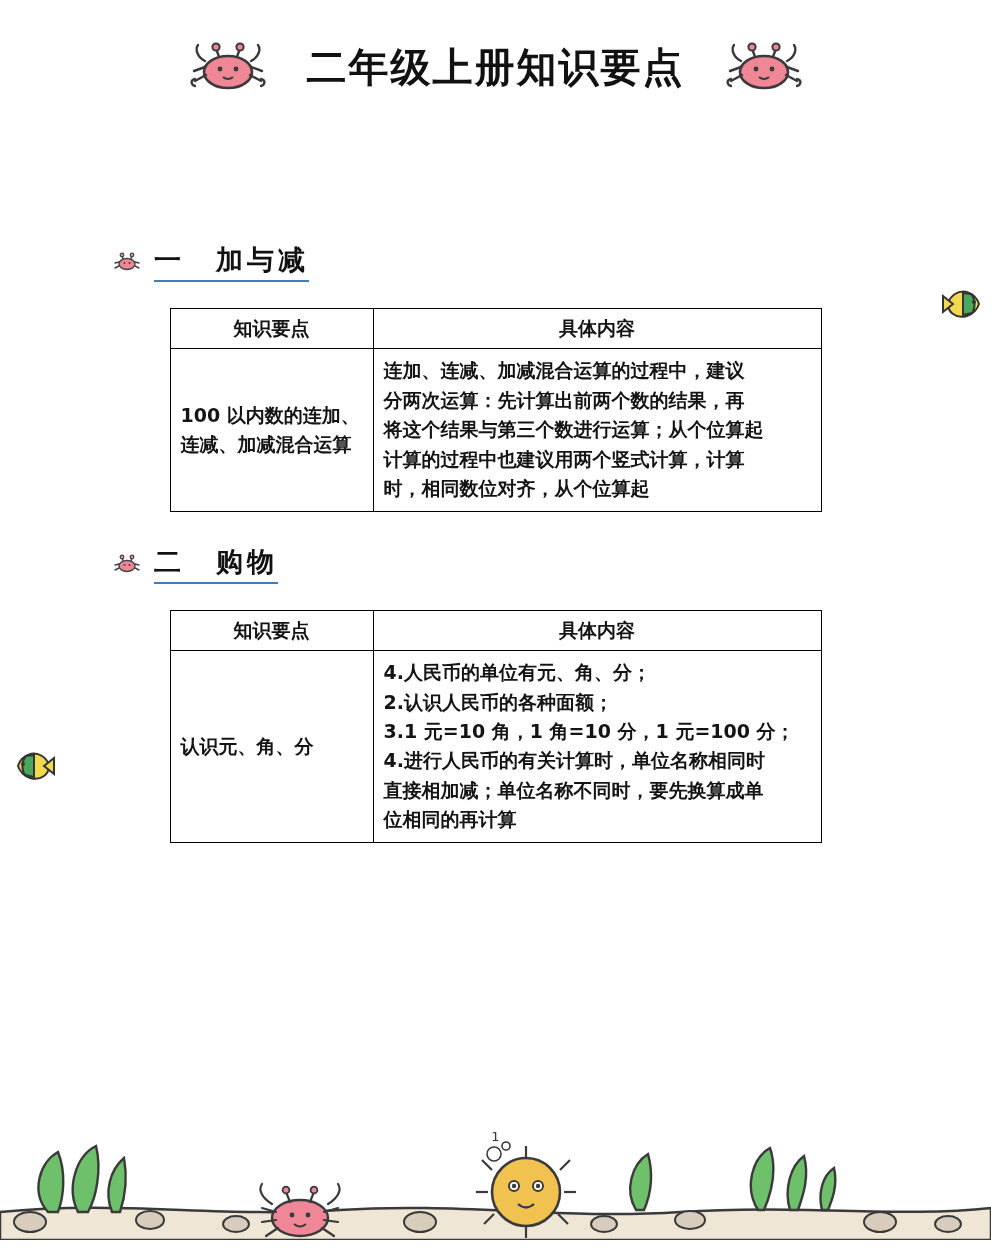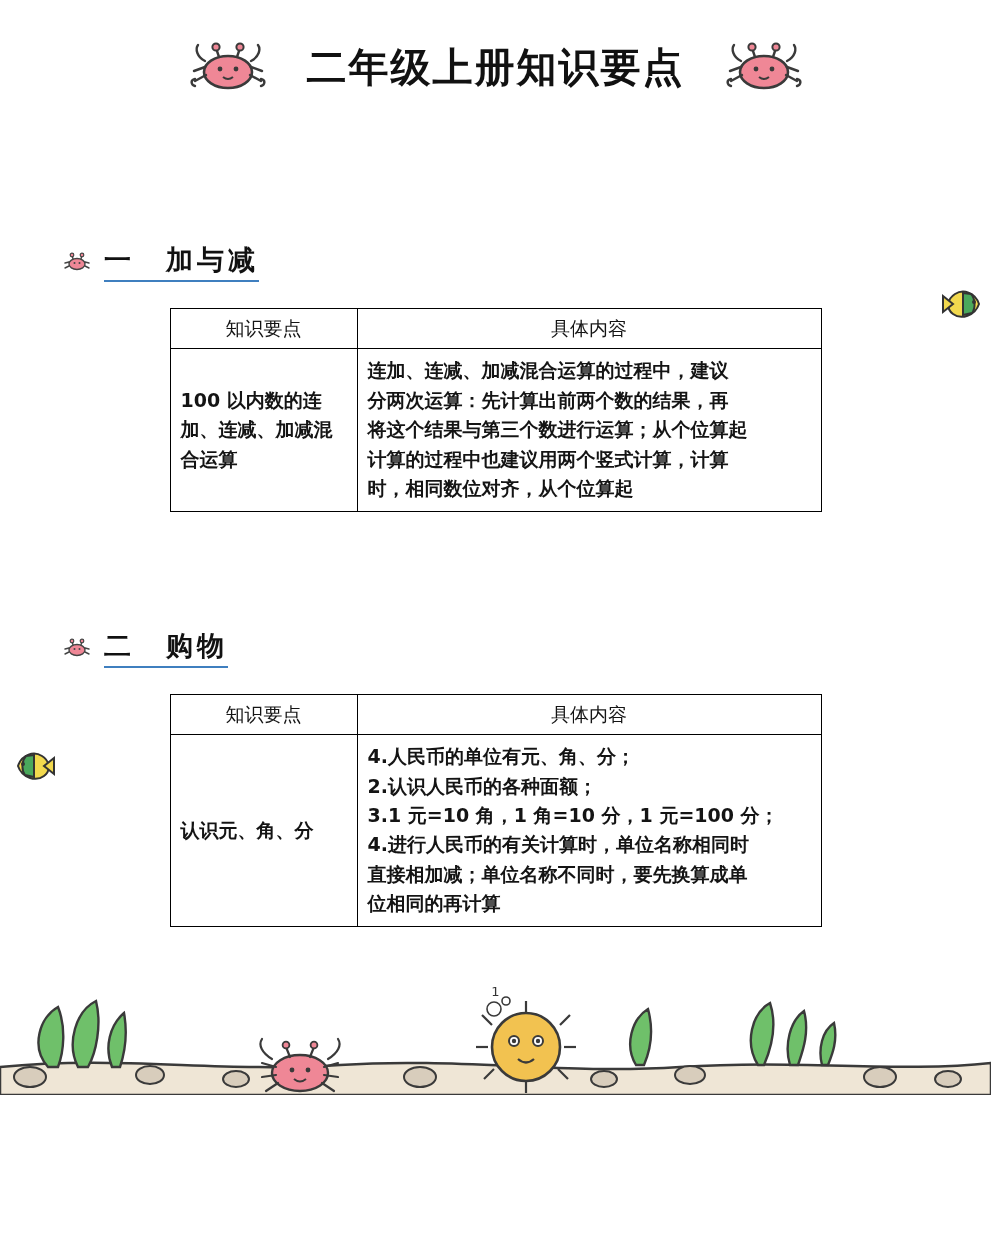--- a/index.html
+++ b/index.html
@@ -12,21 +12,21 @@
     background: #ffffff;
     font-family: "Liberation Serif", "DejaVu Serif", serif;
     color: #1a1a1a;
     position: relative;
     overflow: hidden;
   }
 
   .page {
     position: relative;
     width: 991px;
-    height: 1095px;
+    height: 1240px;
     box-sizing: border-box;
   }
 
   
   .title-row {
     display: flex;
     align-items: center;
     justify-content: center;
     gap: 40px;
     padding-top: 24px;
@@ -54,21 +54,21 @@
   }
 
   
   .section {
     margin-top: 10px;
   }
   .section-head {
     display: flex;
     align-items: center;
     gap: 14px;
-    padding-left: 64px;
+    padding-left: 114px;
     margin-bottom: 26px;
   }
   .section-heading {
     font-family: "DejaVu Sans", sans-serif;
     font-size: 27px;
     font-weight: 700;
     color: #111;
     border-bottom: 2px solid #3f7fbf;
     padding-bottom: 2px;
     letter-spacing: 4px;
@@ -87,36 +87,36 @@
     padding: 7px 10px;
     font-size: 19px;
     font-family: "DejaVu Sans", sans-serif;
     font-weight: 700;
     vertical-align: middle;
     line-height: 1.55;
     color: #141414;
   }
   table.kb th {
     text-align: center;
-    font-weight: 400;
-    padding: 5px 0;
+    font-weight: 700;
+    padding: 5px 8px;
   }
   .col-topic {
     width: 186px;
     text-align: left;
   }
   .col-content {
     text-align: left;
   }
   .cell-lines p {
     margin: 0;
   }
 
   .sec1 .section-head { margin-top: 132px; }
-  .sec2 .section-head { margin-top: 116px; }
+  .sec2 .section-head { margin-top: 32px; }
 
   
   .fish-right {
     position: absolute;
     right: 8px;
     top: 286px;
     width: 42px;
     height: 36px;
   }
   .fish-left {

